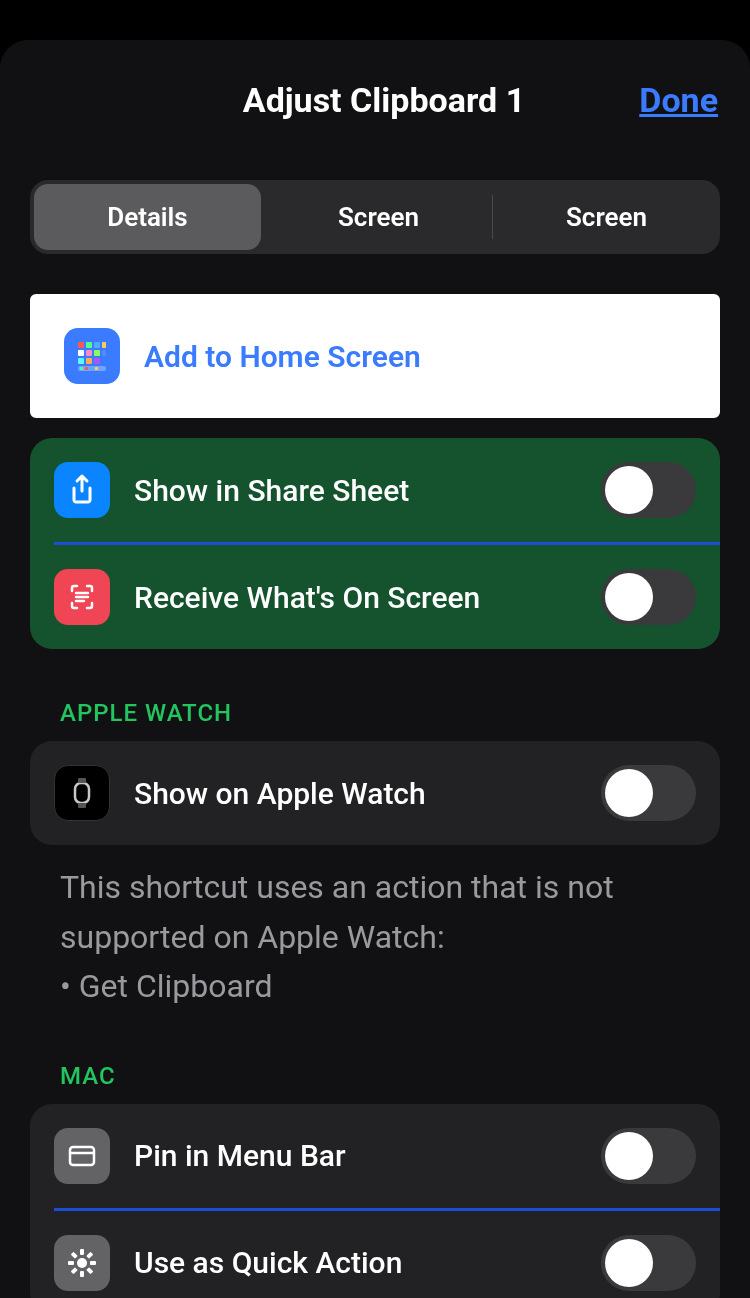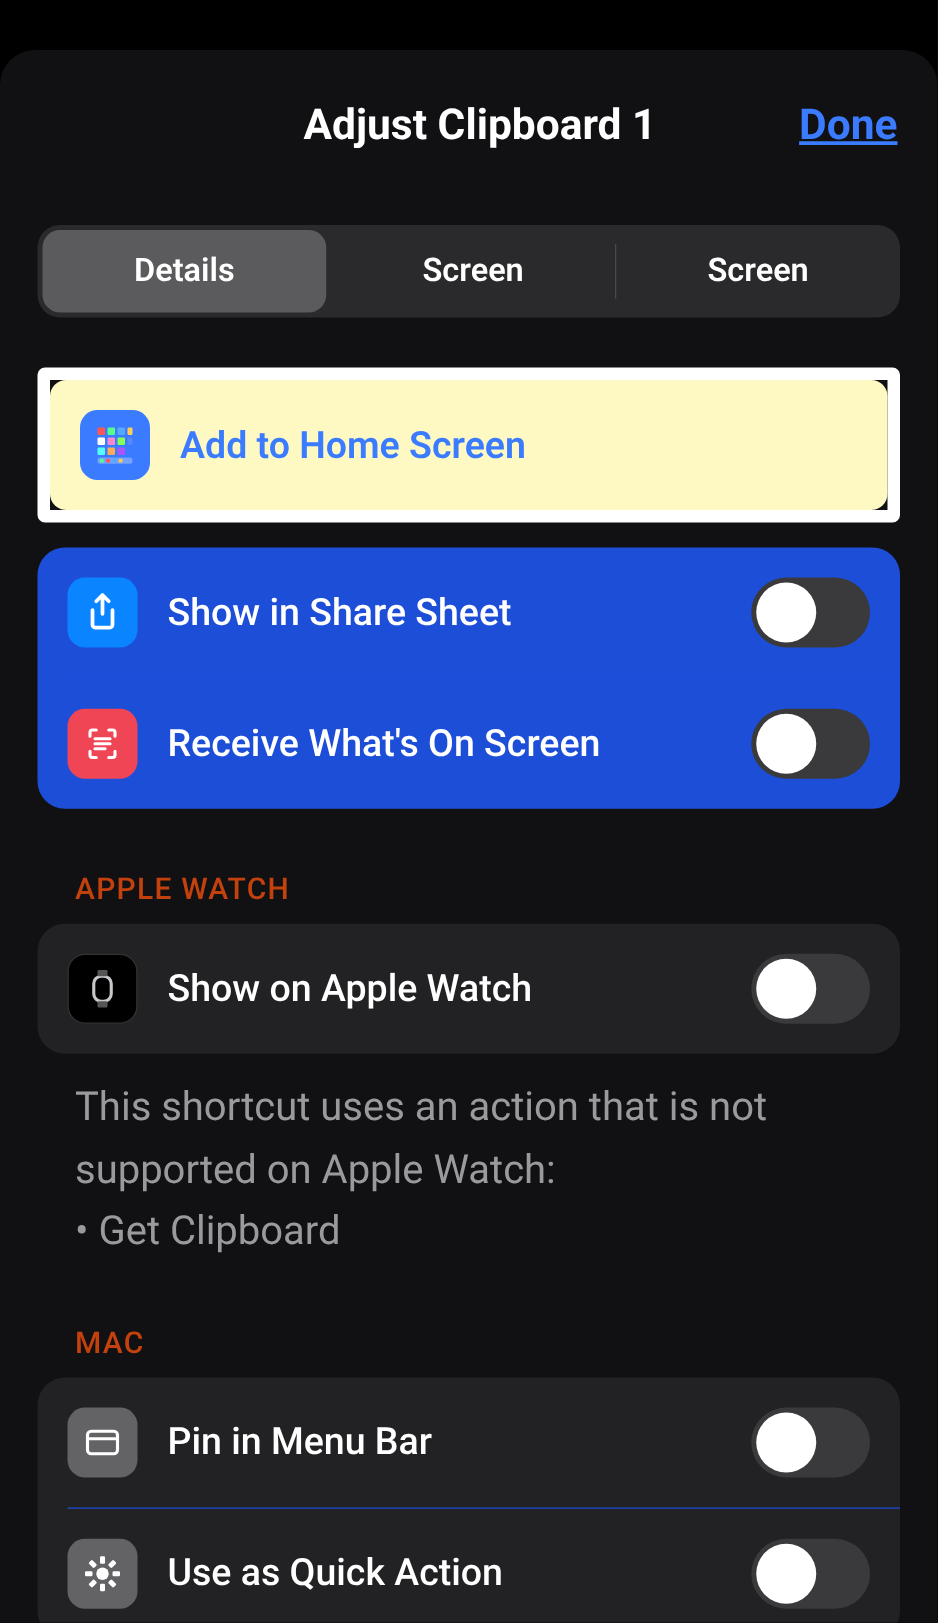--- a/index.html
+++ b/index.html
@@ -86,21 +86,21 @@
     border-radius: 22px;
     margin-bottom: 40px;
   }
   .row {
     display: flex;
     align-items: center;
     padding: 24px 24px;
     min-height: 100px;
   }
   .row + .row {
-    border-top: 1px solid #1d4ed8;
+    border-top: 3px solid #1d4ed8;
     margin-left: 24px;
     padding-left: 0;
     justify-content: space-between;
   }
   .row .icon-box {
     width: 56px;
     height: 56px;
     border-radius: 14px;
     display: flex;
     align-items: center;
@@ -117,26 +117,25 @@
     color: #3a7bff;
     font-weight: 600;
   }
   
   .highlight {
     border: 10px solid #ffffff;
     border-radius: 6px;
     margin-bottom: 0;
   }
   .highlight .row {
-    background: #fef9c3;
-    border-radius: 13px;
+    background: #ffffff;
   }
   
   .group {
-    background: #1d4ed8;
+    background: #14532d;
     border-radius: 22px;
     margin-top: 20px;
     margin-bottom: 50px;
   }
   .switch {
     width: 95px;
     height: 56px;
     background: #3a3a3c;
     border-radius: 30px;
     position: relative;
@@ -146,21 +145,21 @@
     position: absolute;
     left: 4px;
     top: 4px;
     width: 48px;
     height: 48px;
     background: #ffffff;
     border-radius: 50%;
   }
   .section-header {
     font-size: 24px;
-    color: #c2410c;
+    color: #22c55e;
     font-weight: 500;
     letter-spacing: 1px;
     margin-left: 30px;
     margin-bottom: 14px;
   }
   .section-footer {
     font-size: 32px;
     color: #9a9a9e;
     margin: 18px 30px 50px 30px;
     line-height: 1.55;

